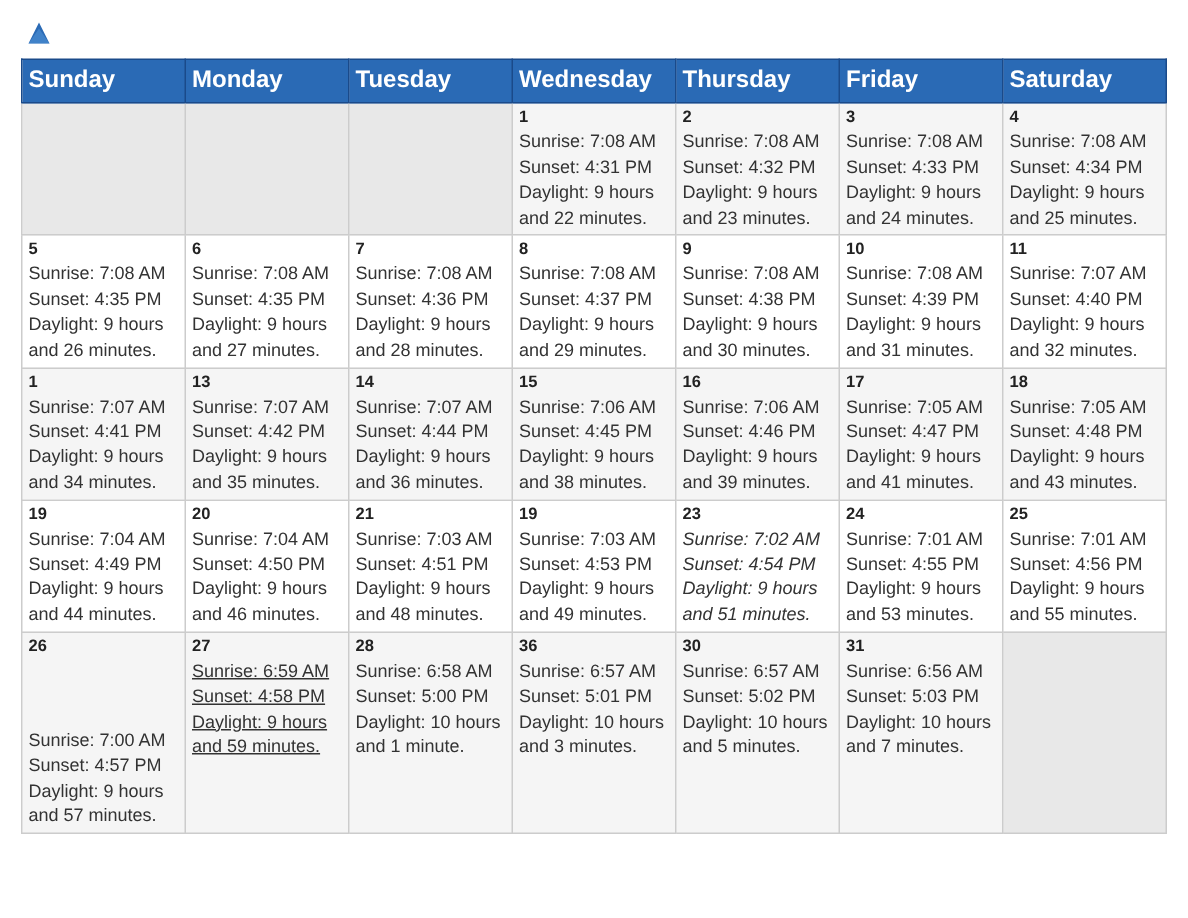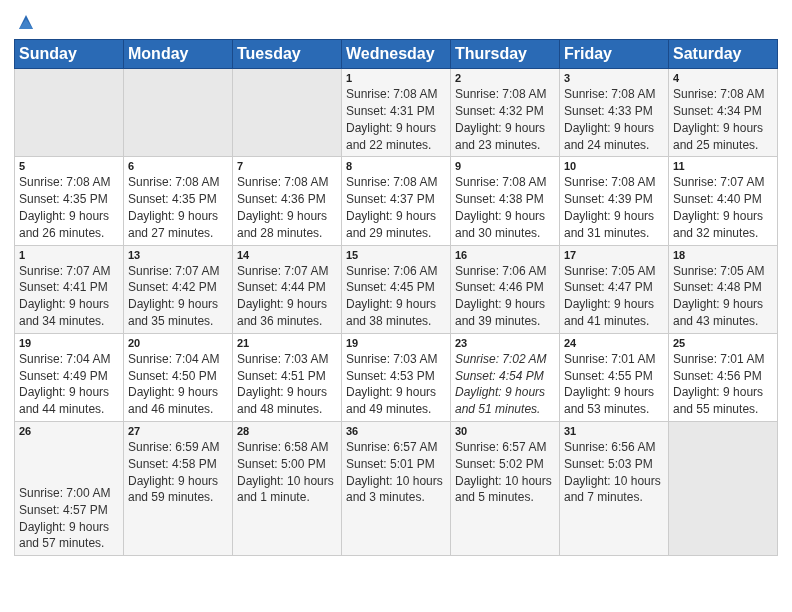--- a/index.html
+++ b/index.html
@@ -308,21 +308,21 @@
         <tr>
           <td>
             <span class="day-num">26</span>
             <div class="day-info" style="white-space: pre-line; margin-top: 48px;">Sunrise: 7:00 AM
 Sunset: 4:57 PM
 Daylight: 9 hours
 and 57 minutes.</div>
           </td>
           <td>
             <span class="day-num">27</span>
-            <div class="day-info" style="white-space: pre-line;">Sunrise: 6:59 AM
+            <div class="day-info" style="white-space: pre-line; text-decoration: underline;">Sunrise: 6:59 AM
 Sunset: 4:58 PM
 Daylight: 9 hours
 and 59 minutes.</div>
           </td>
           <td>
             <span class="day-num">28</span>
             <div class="day-info" style="white-space: pre-line;">Sunrise: 6:58 AM
 Sunset: 5:00 PM
 Daylight: 10 hours
 and 1 minute.</div>

